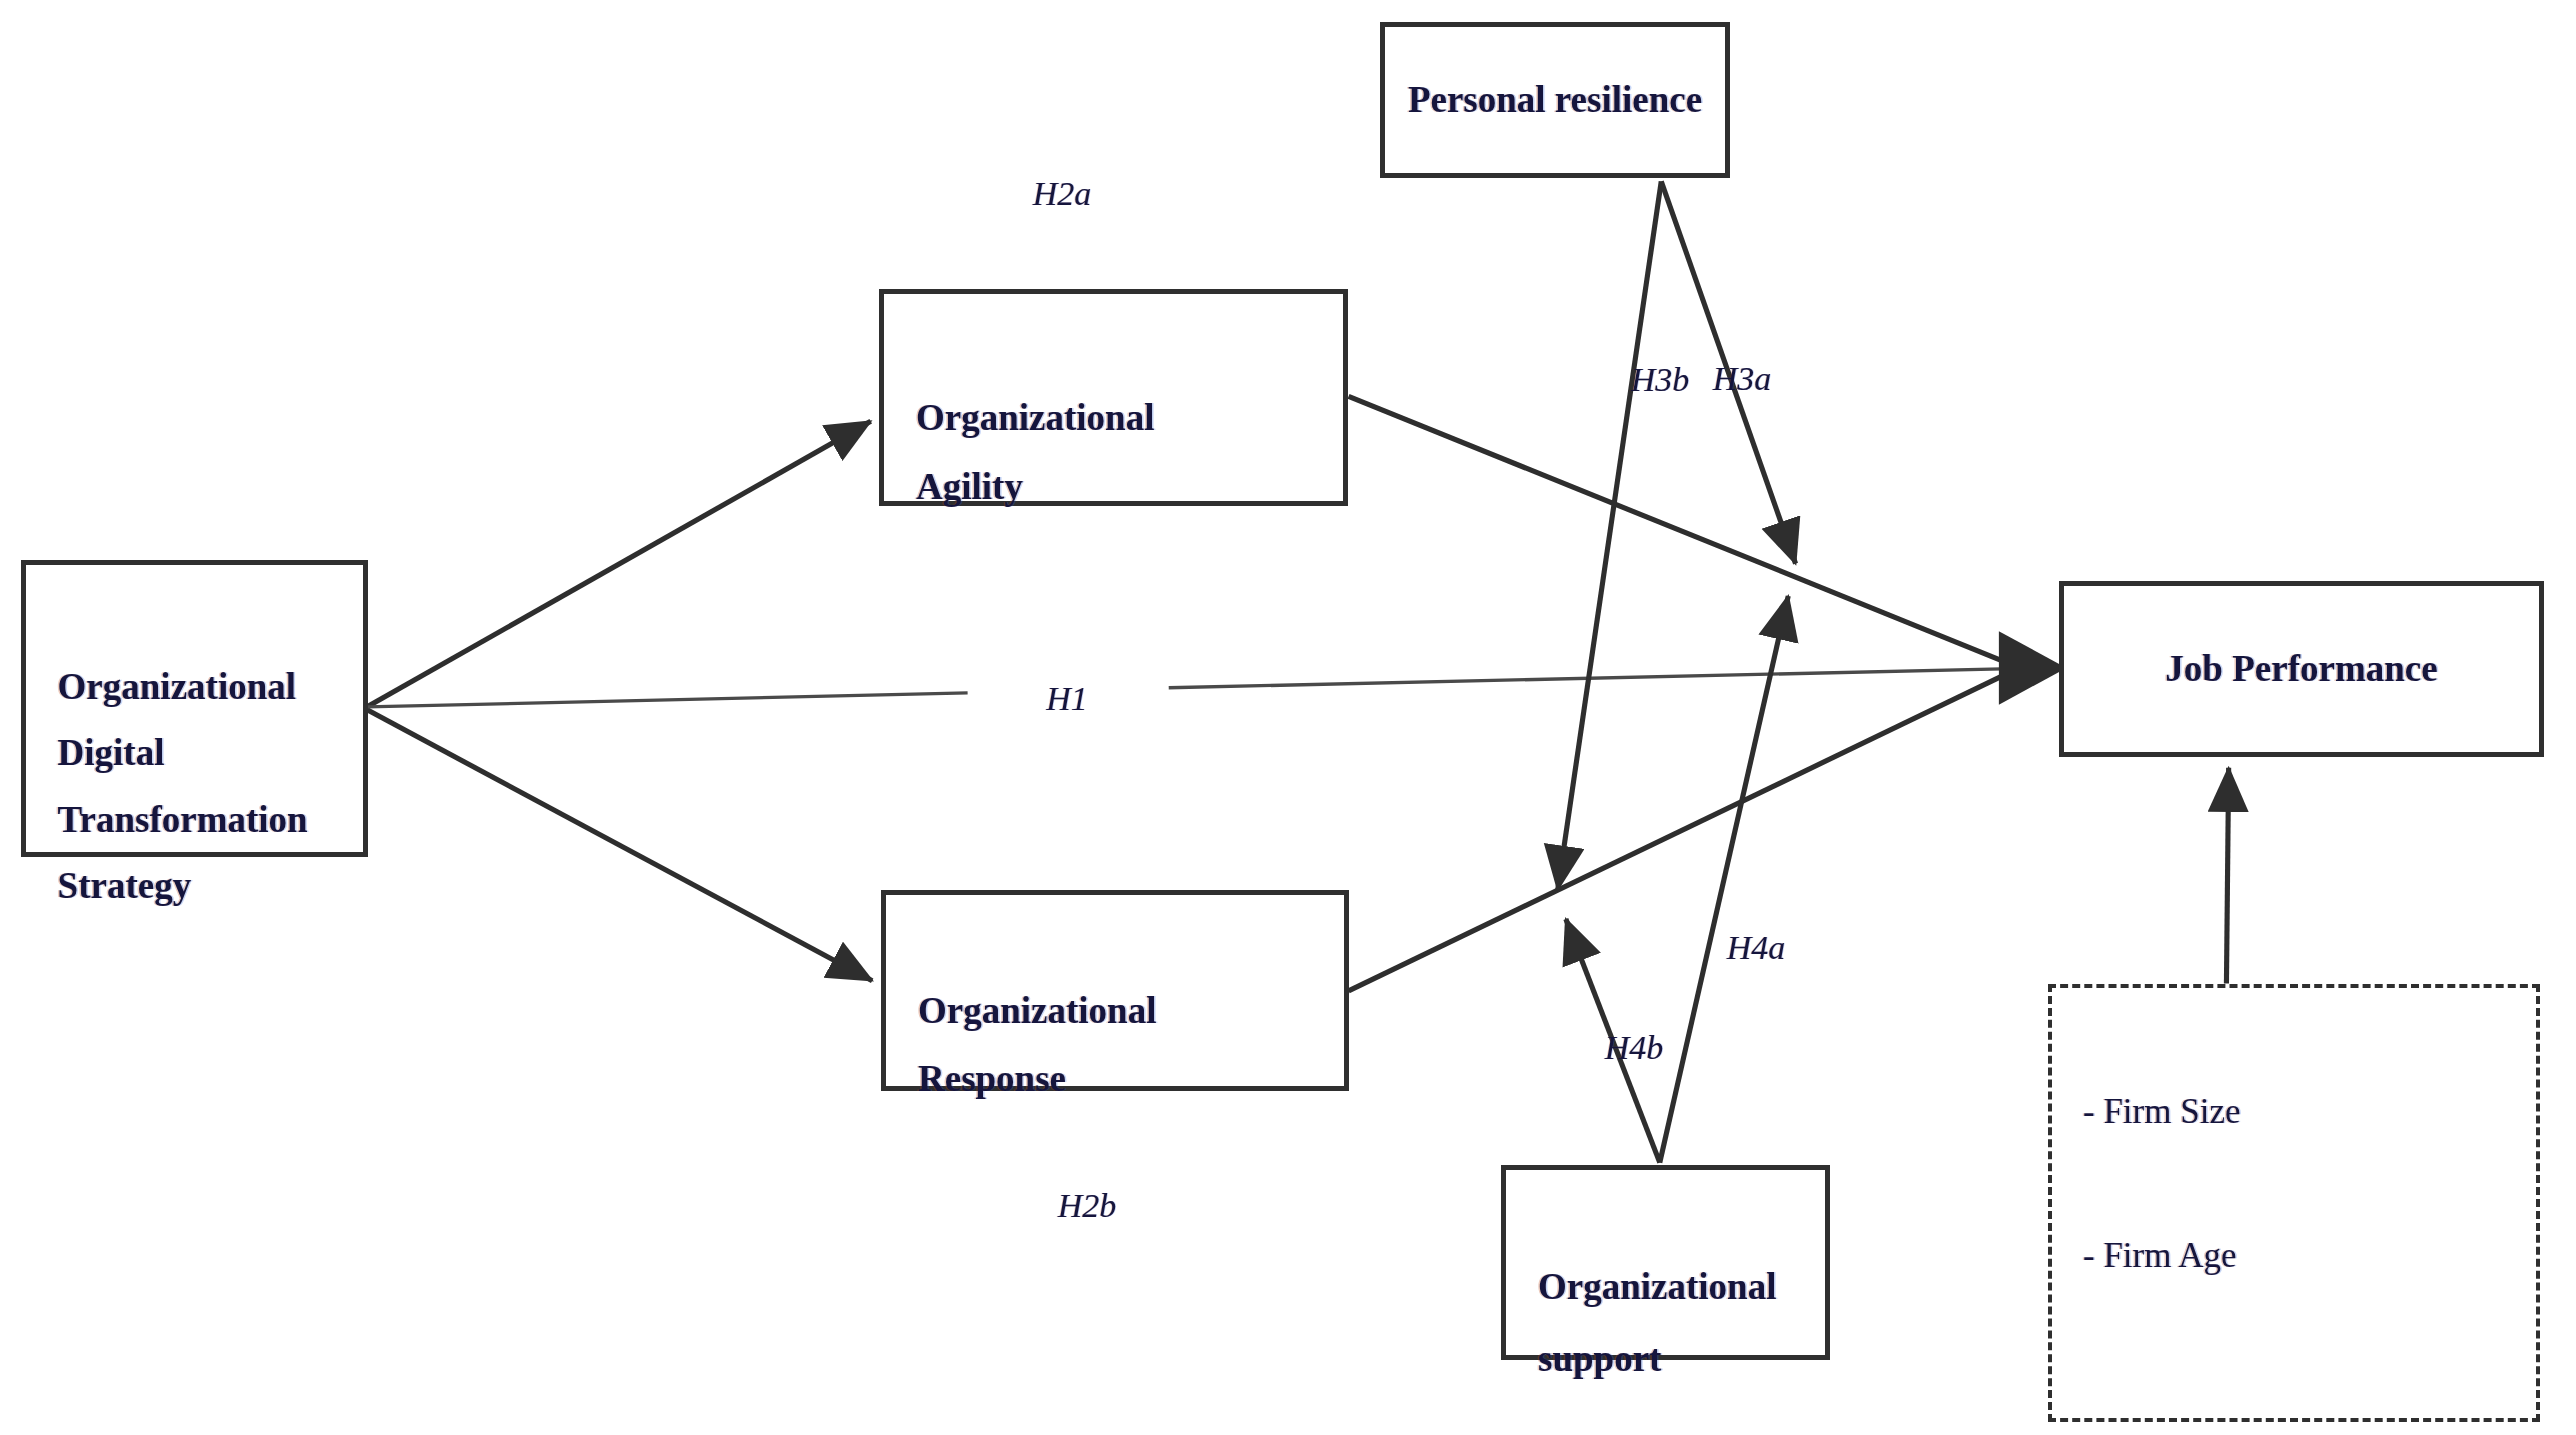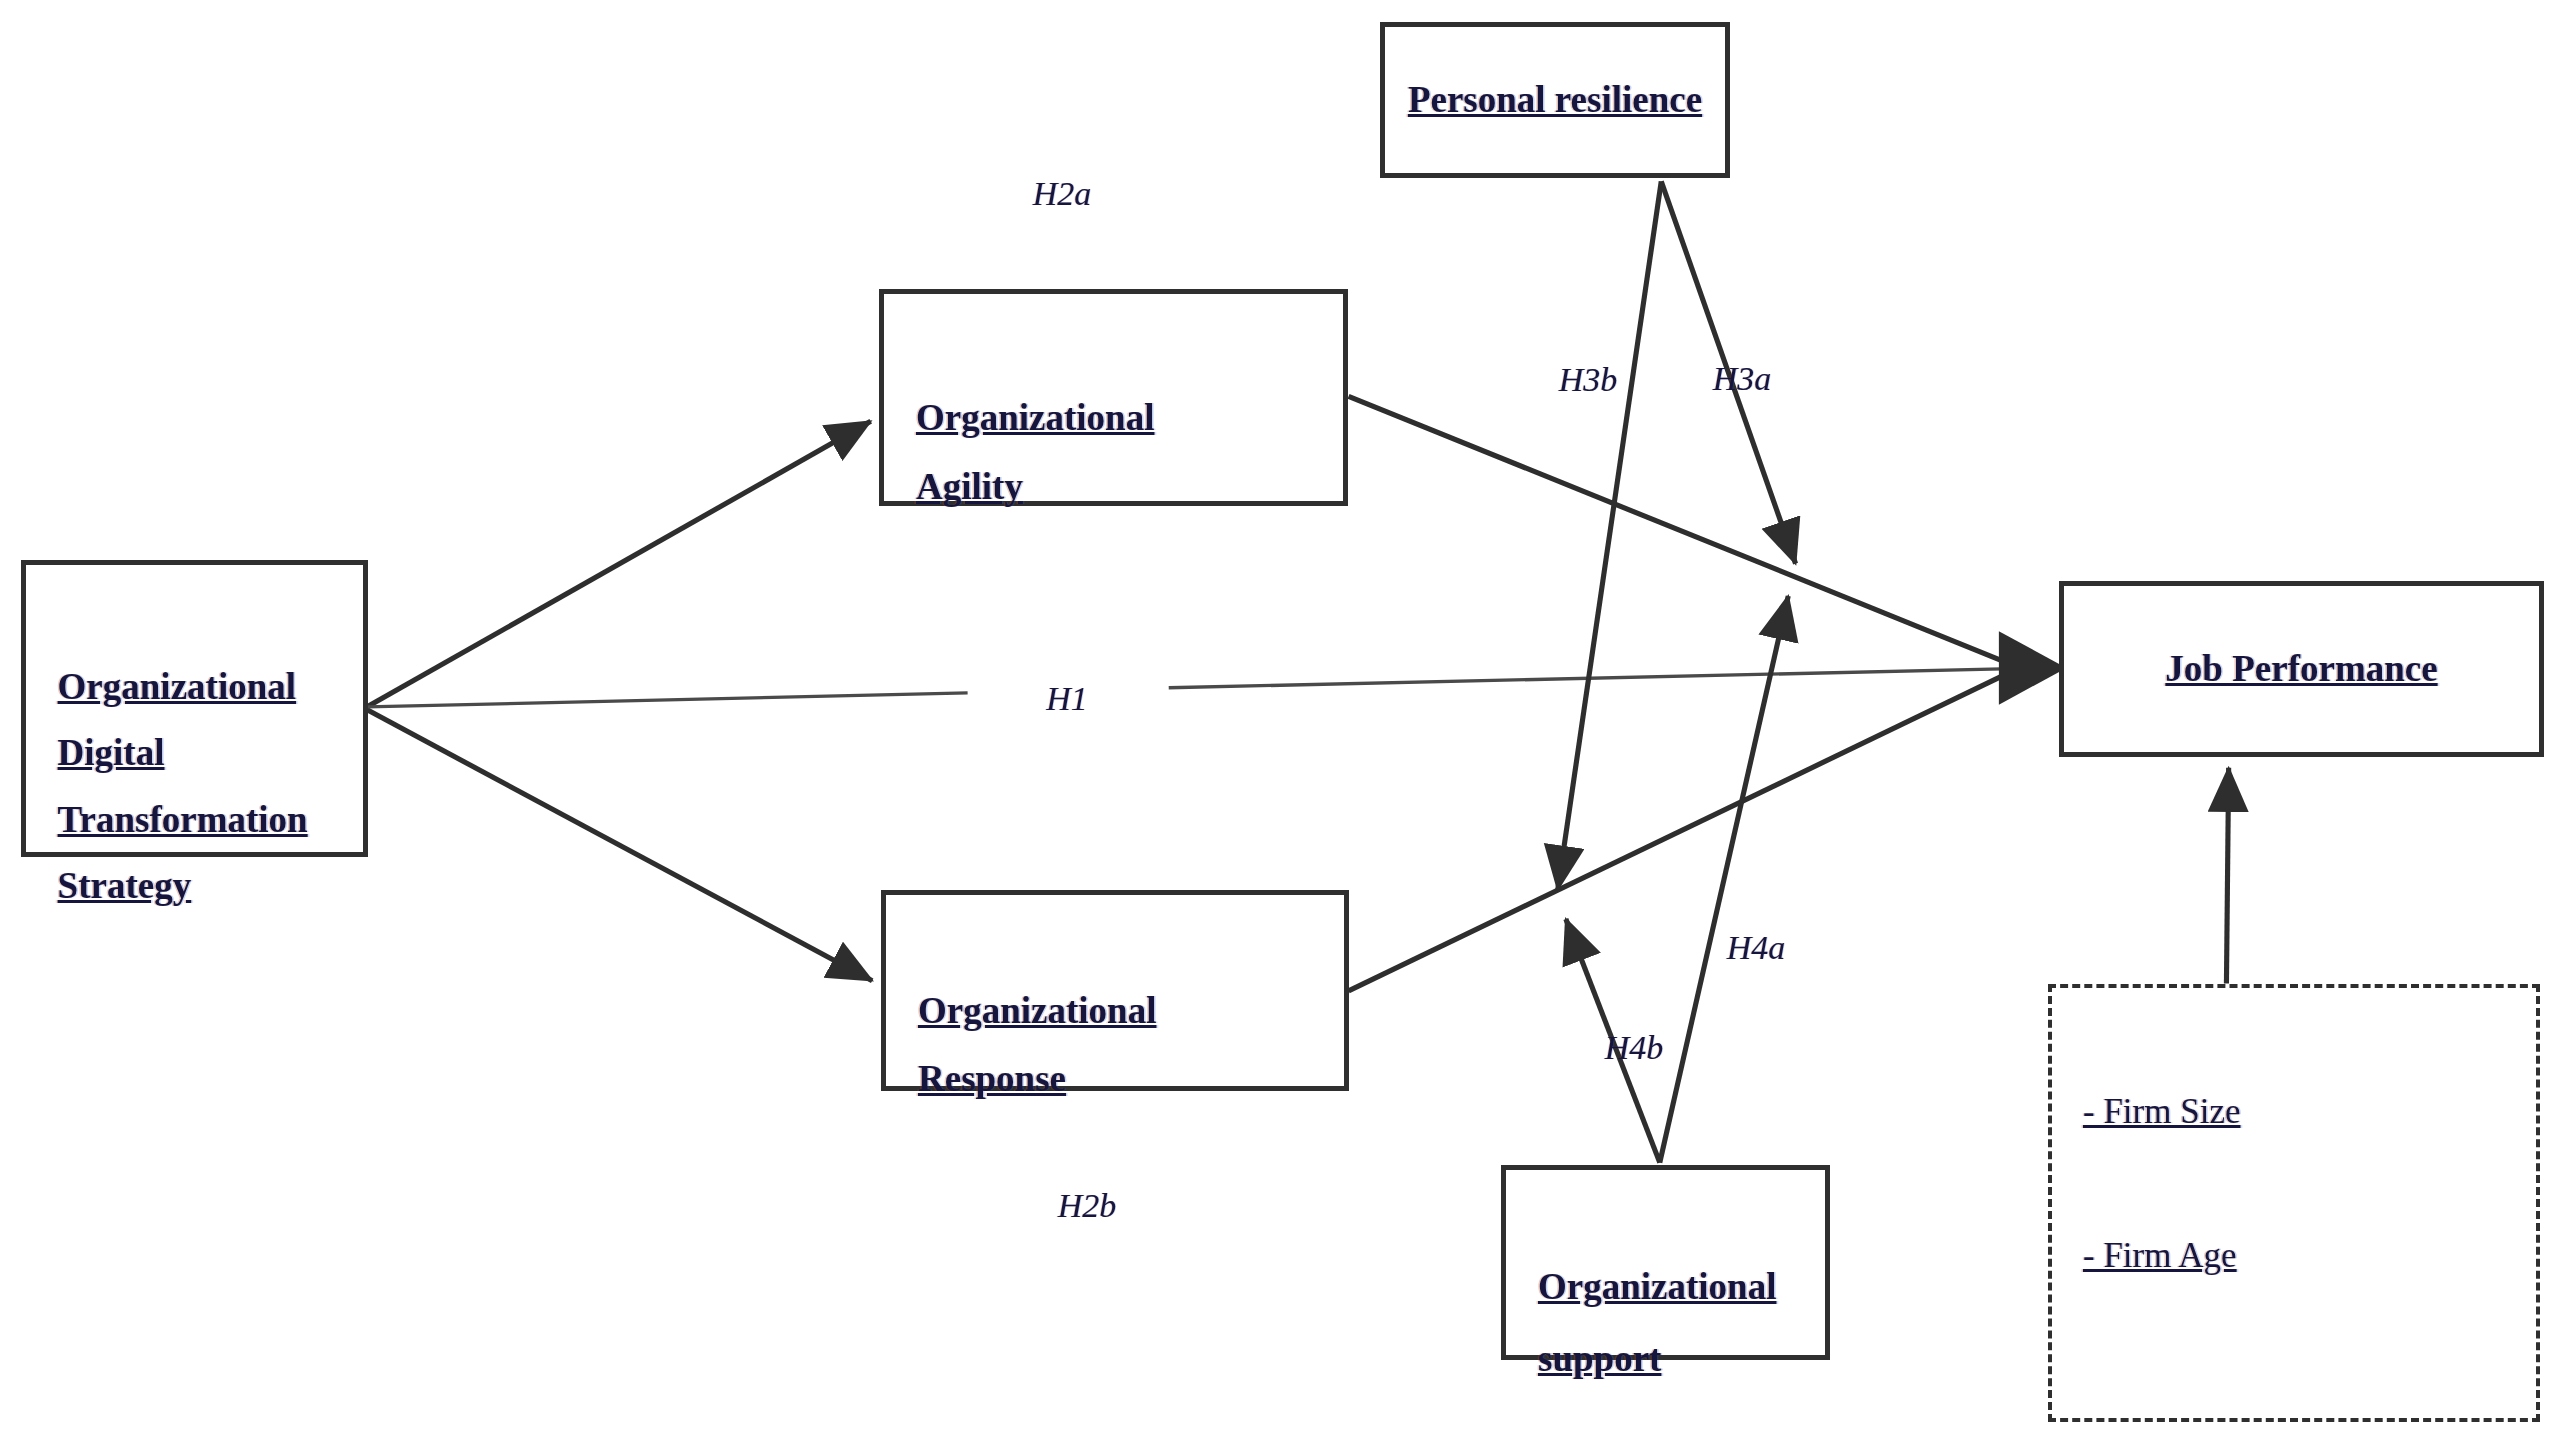--- a/index.html
+++ b/index.html
@@ -22,21 +22,20 @@
     position:absolute;
     box-sizing:border-box;
     border:5.1px solid var(--border);
     background:#fff;
     color:var(--ink);
     font-weight:bold;
     font-size:37px;
     line-height:1.85;
     white-space:pre-line;
     text-shadow:1.5px 0 0 rgba(30,90,220,0.25), -1.5px 0 0 rgba(185,70,20,0.28);
-    text-decoration:underline;
   }
   .pad{padding:22px 14.7px 0 32px;}
   .center-xy{display:flex;align-items:center;justify-content:center;text-align:center;}
   .hlabel{
     position:absolute;
     transform:translate(-50%,-50%);
     font-style:italic;
     font-size:34px;
     color:var(--ink);
     text-shadow:0.7px 0 0 rgba(30,90,220,0.3), -0.7px 0 0 rgba(185,70,20,0.3);
@@ -121,19 +120,19 @@
 
   <div class="box cv" style="left:2048px;top:984px;width:492px;height:438px;">
     <div class="cv-item">- Firm Size</div>
     <div class="cv-item">- Firm Age</div>
     
   </div>
 
   <div class="hlabel" style="left:1062px;top:194px;">H2a</div>
   <div class="hlabel" style="left:1067px;top:699px;">H1</div>
   <div class="hlabel" style="left:1087px;top:1186px;margin-top:20px;">H2b</div>
-  <div class="hlabel" style="left:1588px;top:380px;text-align:right;">H3b</div>
+  <div class="hlabel" style="left:1660px;top:380px;text-align:right;">H3b</div>
   <div class="hlabel" style="left:1742px;top:379px;">H3a</div>
   <div class="hlabel" style="left:1756px;top:948px;">H4a</div>
   <div class="hlabel" style="left:1634px;top:1048px;">H4b</div>
 
 </div>
 
 
 </body></html>

